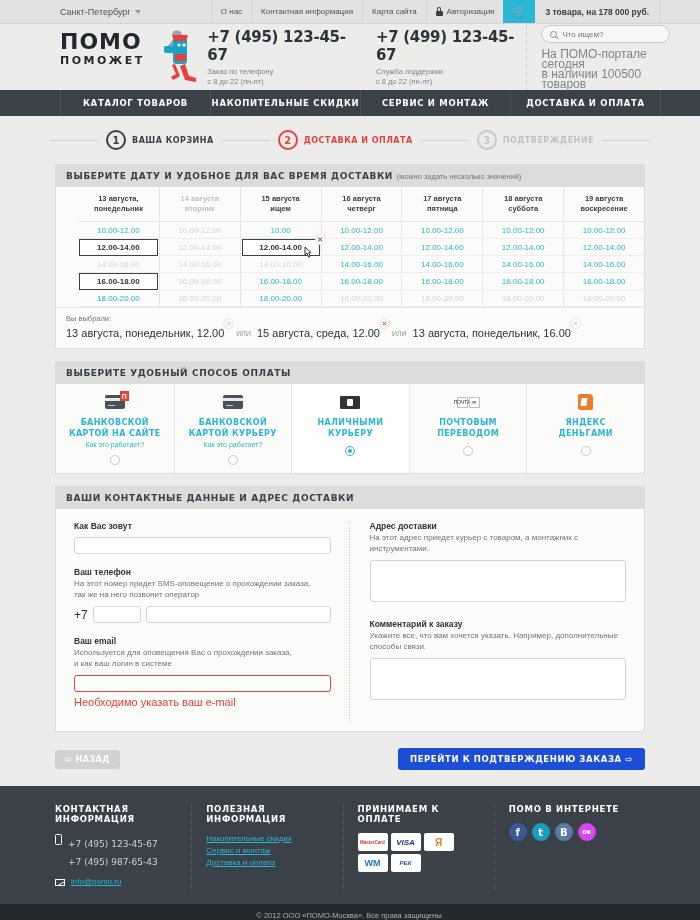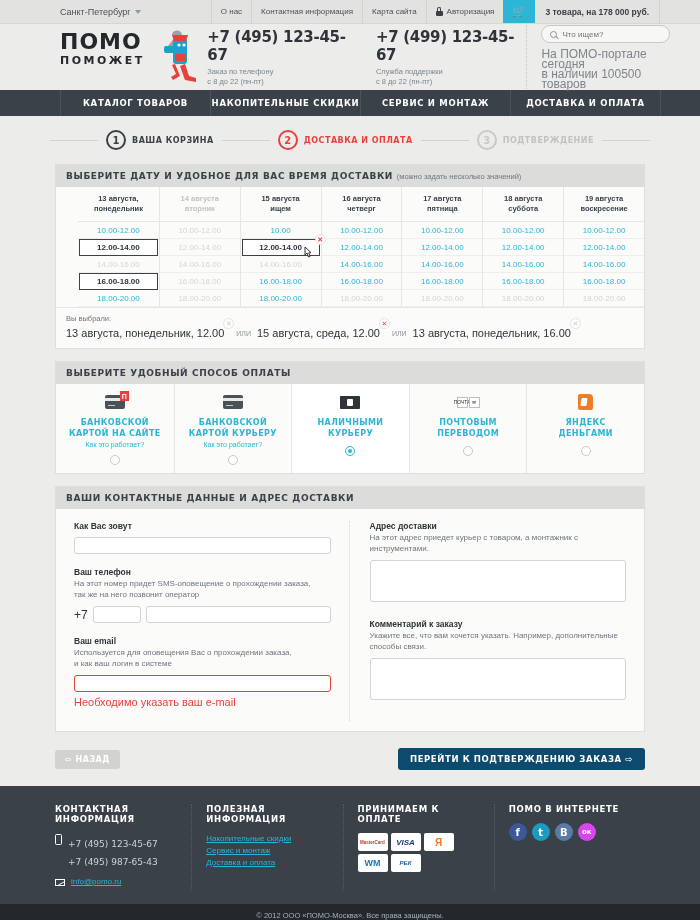--- a/index.html
+++ b/index.html
@@ -155,21 +155,21 @@
   .phrow { display: flex; align-items: center; gap: 5px; margin-top: 6px; }
   .phrow .plus { font-size: 12px; color: #2e343a; }
   .phcode { width: 48px; height: 17px; border: 1px solid #d3d3d1; border-radius: 3px; background: #fff; outline: none; font-size: 9px; padding: 0 4px; font-family: "Liberation Sans", sans-serif; }
   .phnum { flex: 1; height: 17px; border: 1px solid #d3d3d1; border-radius: 3px; background: #fff; outline: none; font-size: 9px; padding: 0 4px; font-family: "Liberation Sans", sans-serif; }
   .ftext { width: 100%; height: 42px; border: 1px solid #d3d3d1; border-radius: 3px; background: #fff; margin-top: 6px; outline: none; resize: none; font-size: 9px; padding: 4px; font-family: "Liberation Sans", sans-serif; }
   .errmsg { font-size: 11px; color: #e8413c; margin-top: 4px; }
 
   
   .actions { display: flex; align-items: center; justify-content: space-between; padding: 4px 0 16px; }
   .backbtn { background: #d2d2d0; color: #fff; font-size: 8px; font-weight: bold; letter-spacing: 0.5px; padding: 5px 10px; border-radius: 3px; font-family: "DejaVu Sans", sans-serif; }
-  .nextbtn { background: #0c4a6e; color: #fff; font-size: 8.5px; font-weight: bold; letter-spacing: 0.6px; padding: 6px 12px; border-radius: 3px; font-family: "DejaVu Sans", sans-serif; }
+  .nextbtn { background: #1d4ed8; color: #fff; font-size: 8.5px; font-weight: bold; letter-spacing: 0.6px; padding: 6px 12px; border-radius: 3px; font-family: "DejaVu Sans", sans-serif; }
 
   
   .footer { background: #3a4149; padding: 18px 55px 14px; display: flex; }
   .fcolf { flex: 1; padding-right: 10px; border-right: 1px dotted #565e66; }
   .fcolf:last-child { border-right: none; }
   .fcolf.c2 { padding-left: 14px; }
   .fcolf.c3 { padding-left: 14px; }
   .fcolf.c4 { padding-left: 14px; }
   .ftitle { font-size: 8.5px; font-weight: bold; color: #fff; letter-spacing: 0.7px; margin-bottom: 9px; font-family: "DejaVu Sans", sans-serif; }
   .frow { display: flex; align-items: flex-start; gap: 6px; margin-bottom: 2px; }

